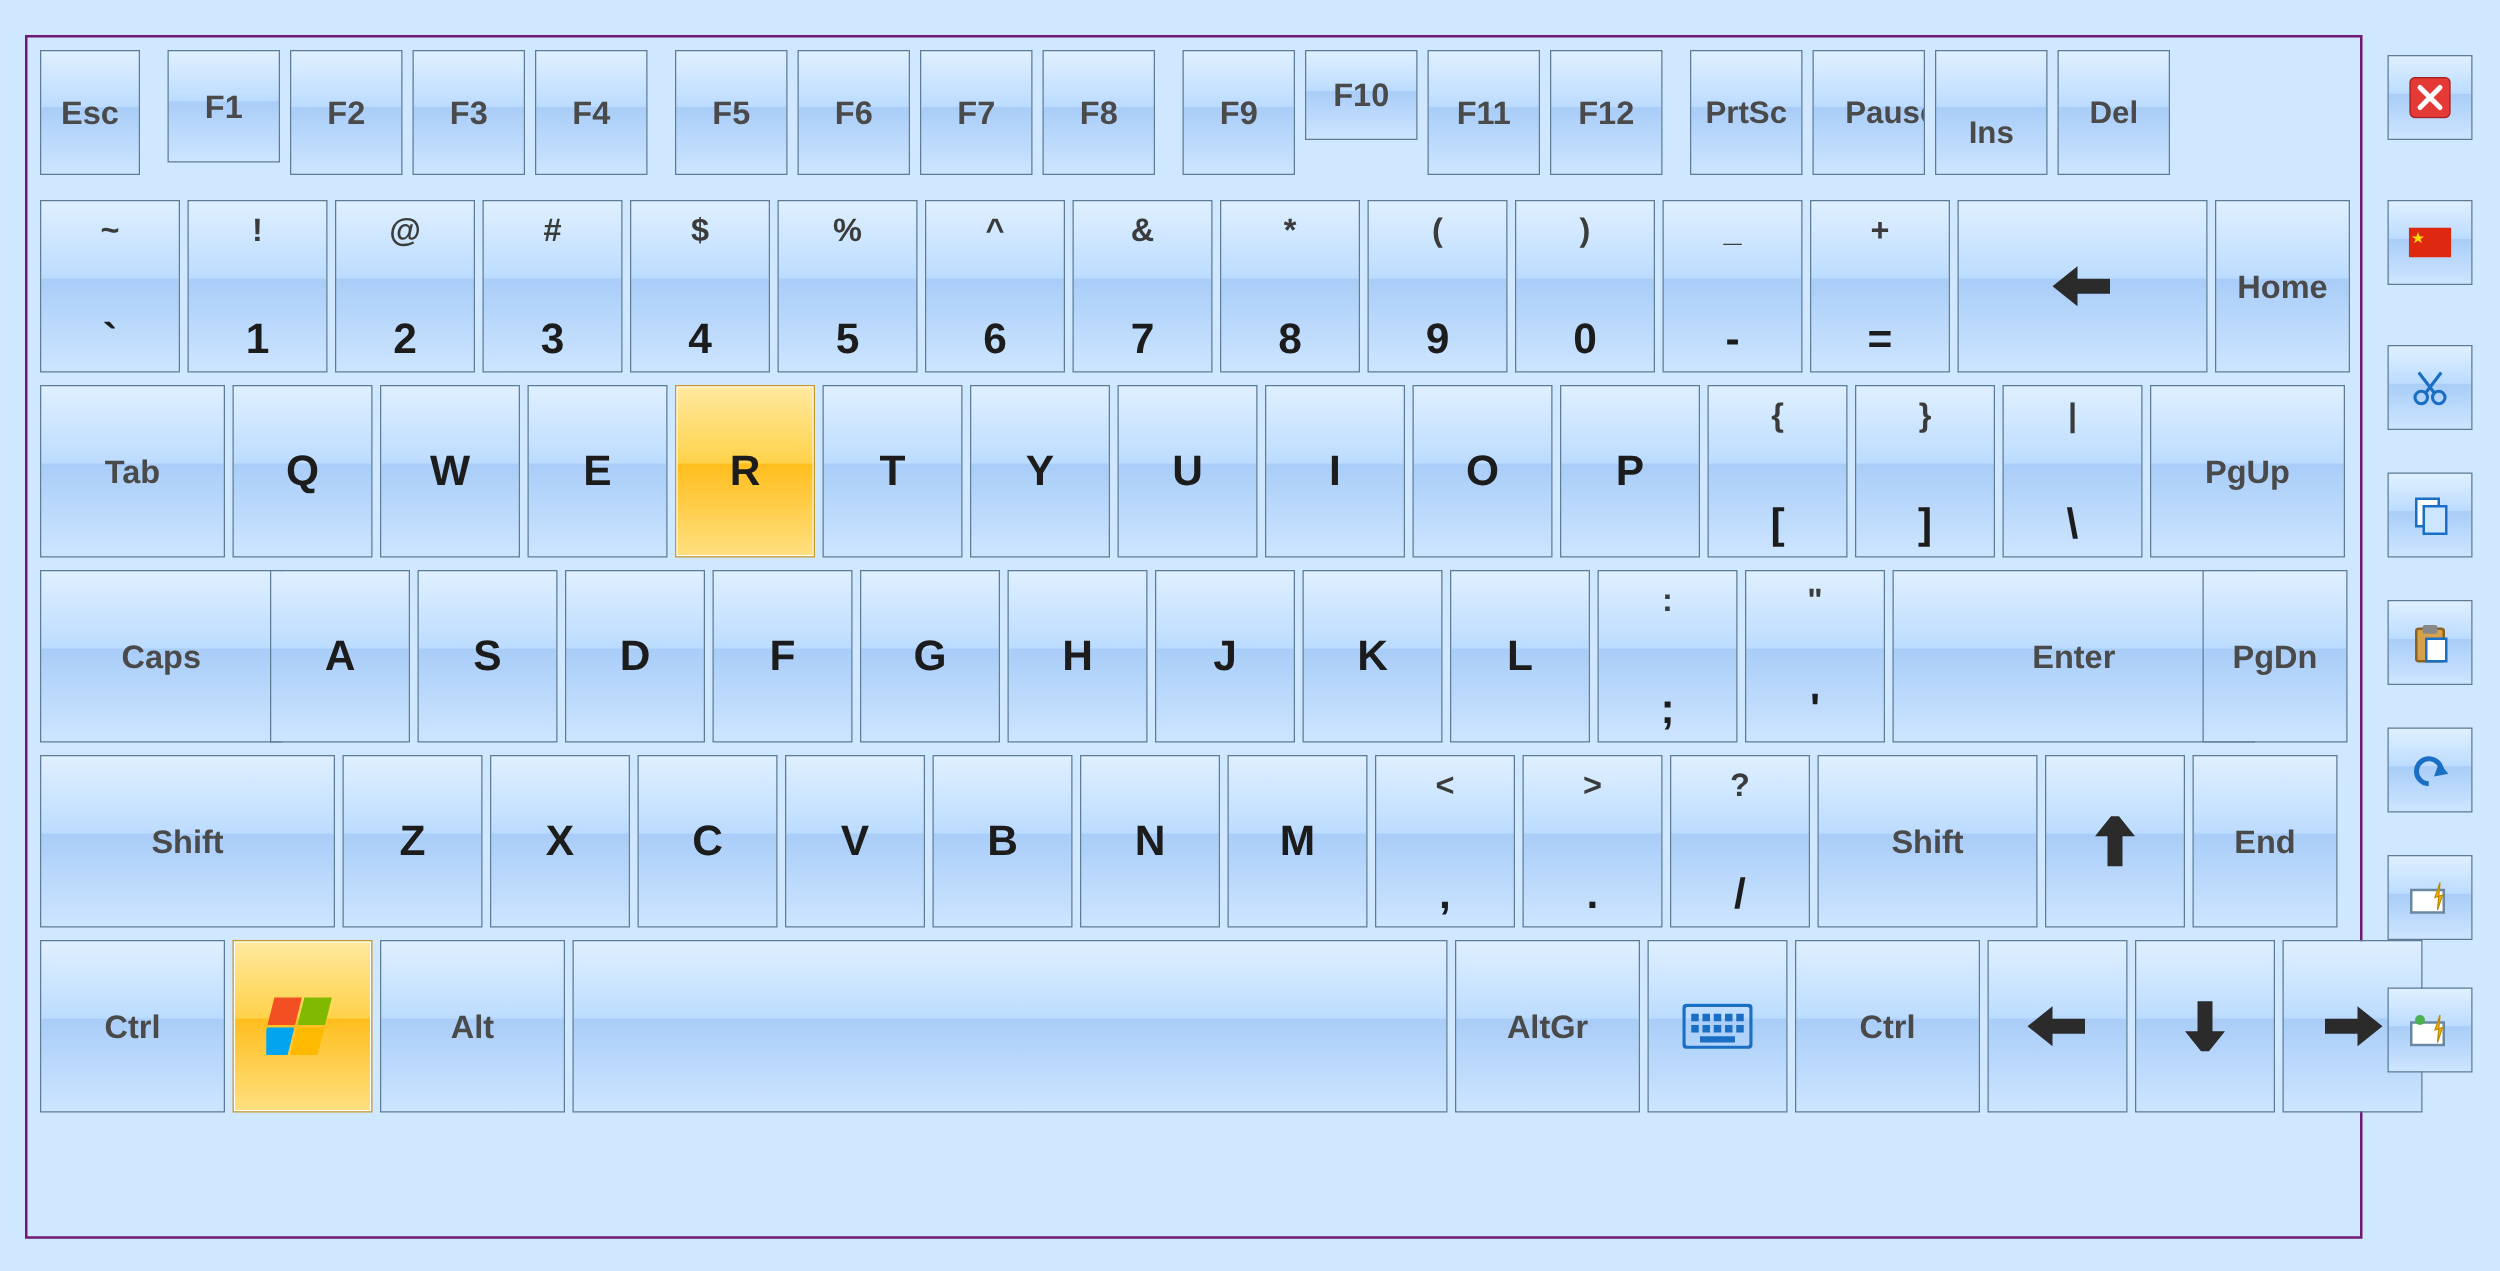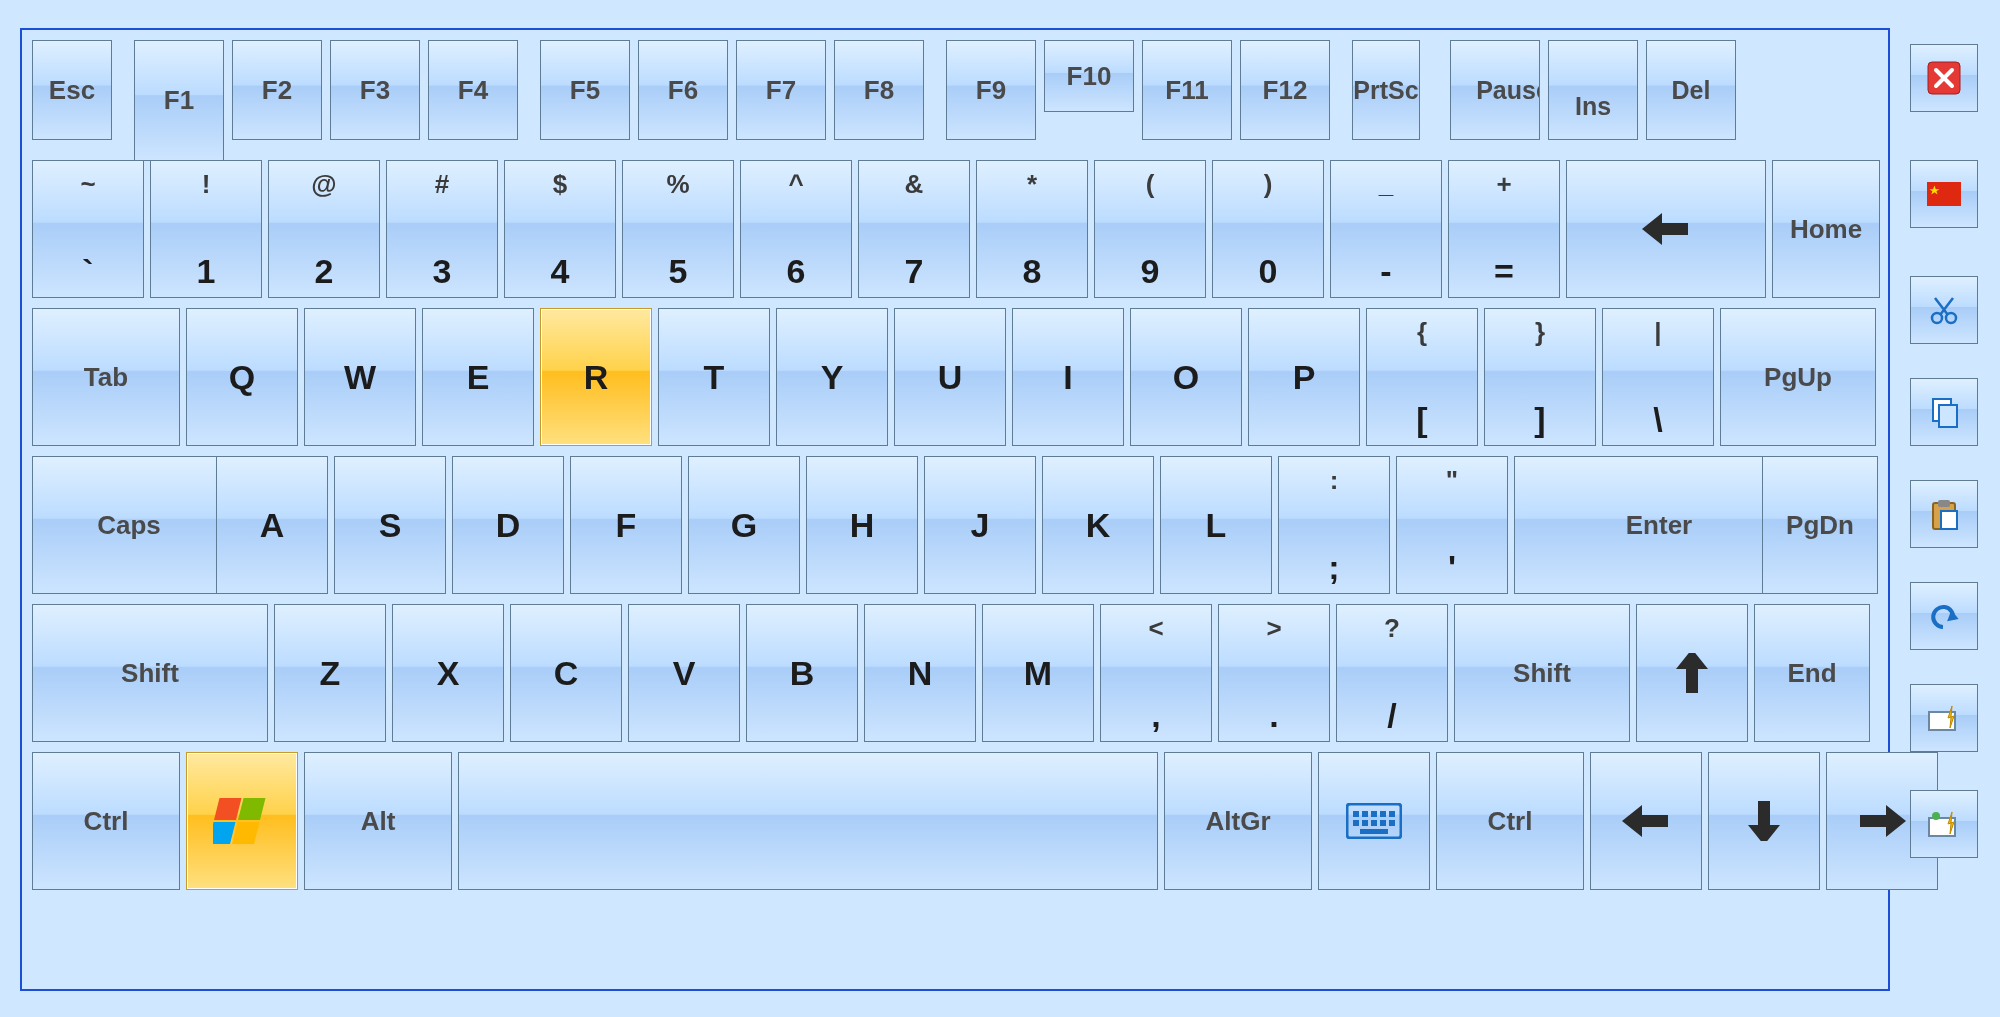--- a/index.html
+++ b/index.html
@@ -9,21 +9,21 @@
     font-family: "Segoe UI", Arial, sans-serif;
     position: relative;
     overflow: hidden;
   }
   .kb-area {
     position: absolute;
     left: 20px;
     top: 28px;
     width: 1870px;
     height: 963px;
-    border: 2px solid #1d4ed8;
+    border: 2px solid #701a75;
     background: #cfe7ff;
   }
   .key {
     position: absolute;
     border: 1px solid #5e7c96;
     background: linear-gradient(to bottom, #dff0ff 0%, #bcdcff 45%, #a9cdf8 46%, #cde5ff 100%);
     font-size: 28px;
     color: #464646;
     display: flex;
     align-items: center;
@@ -108,21 +108,21 @@
 
   <div id="row3"></div>
 
   <div id="row4"></div>
 
   <div id="row5"></div>
 
 <div class="key" style="left: 10px; top: 10px; width: 80px; height: 100px;">
       <span class="lbl">Esc</span>
     </div>
-    <div class="key" style="left: 112px; top: 10px; width: 90px; height: 121px;">
+    <div class="key" style="left: 112px; top: 10px; width: 90px; height: 90px;">
       <span class="lbl">F1</span>
     </div>
     <div class="key" style="left: 210px; top: 10px; width: 90px; height: 100px;">
       <span class="lbl">F2</span>
     </div>
     <div class="key" style="left: 308px; top: 10px; width: 90px; height: 100px;">
       <span class="lbl">F3</span>
     </div>
     <div class="key" style="left: 406px; top: 10px; width: 90px; height: 100px;">
       <span class="lbl">F4</span>
@@ -144,21 +144,21 @@
     </div>
     <div class="key" style="left: 1022px; top: 10px; width: 90px; height: 72px;">
       <span class="lbl">F10</span>
     </div>
     <div class="key" style="left: 1120px; top: 10px; width: 90px; height: 100px;">
       <span class="lbl">F11</span>
     </div>
     <div class="key" style="left: 1218px; top: 10px; width: 90px; height: 100px;">
       <span class="lbl">F12</span>
     </div>
-    <div class="key" style="left: 1330px; top: 10px; width: 68px; height: 100px; font-size: 25px; overflow: hidden;">
+    <div class="key" style="left: 1330px; top: 10px; width: 90px; height: 100px; font-size: 25px; overflow: hidden;">
       <span class="lbl" style="font-size:25px;">PrtSc</span>
     </div>
     <div class="key" style="left: 1428px; top: 10px; width: 90px; height: 100px; font-size: 25px; overflow: hidden; padding-left: 36px;">
       <span class="lbl" style="font-size:25px;">Pause</span>
     </div>
     <div class="key" style="left: 1526px; top: 10px; width: 90px; height: 100px; font-size: 25px; overflow: hidden;">
       <span class="lbl" style="font-size:25px;margin-top:32px;">Ins</span>
     </div>
     <div class="key" style="left: 1624px; top: 10px; width: 90px; height: 100px; font-size: 25px; overflow: hidden;">
       <span class="lbl" style="font-size:25px;">Del</span>

